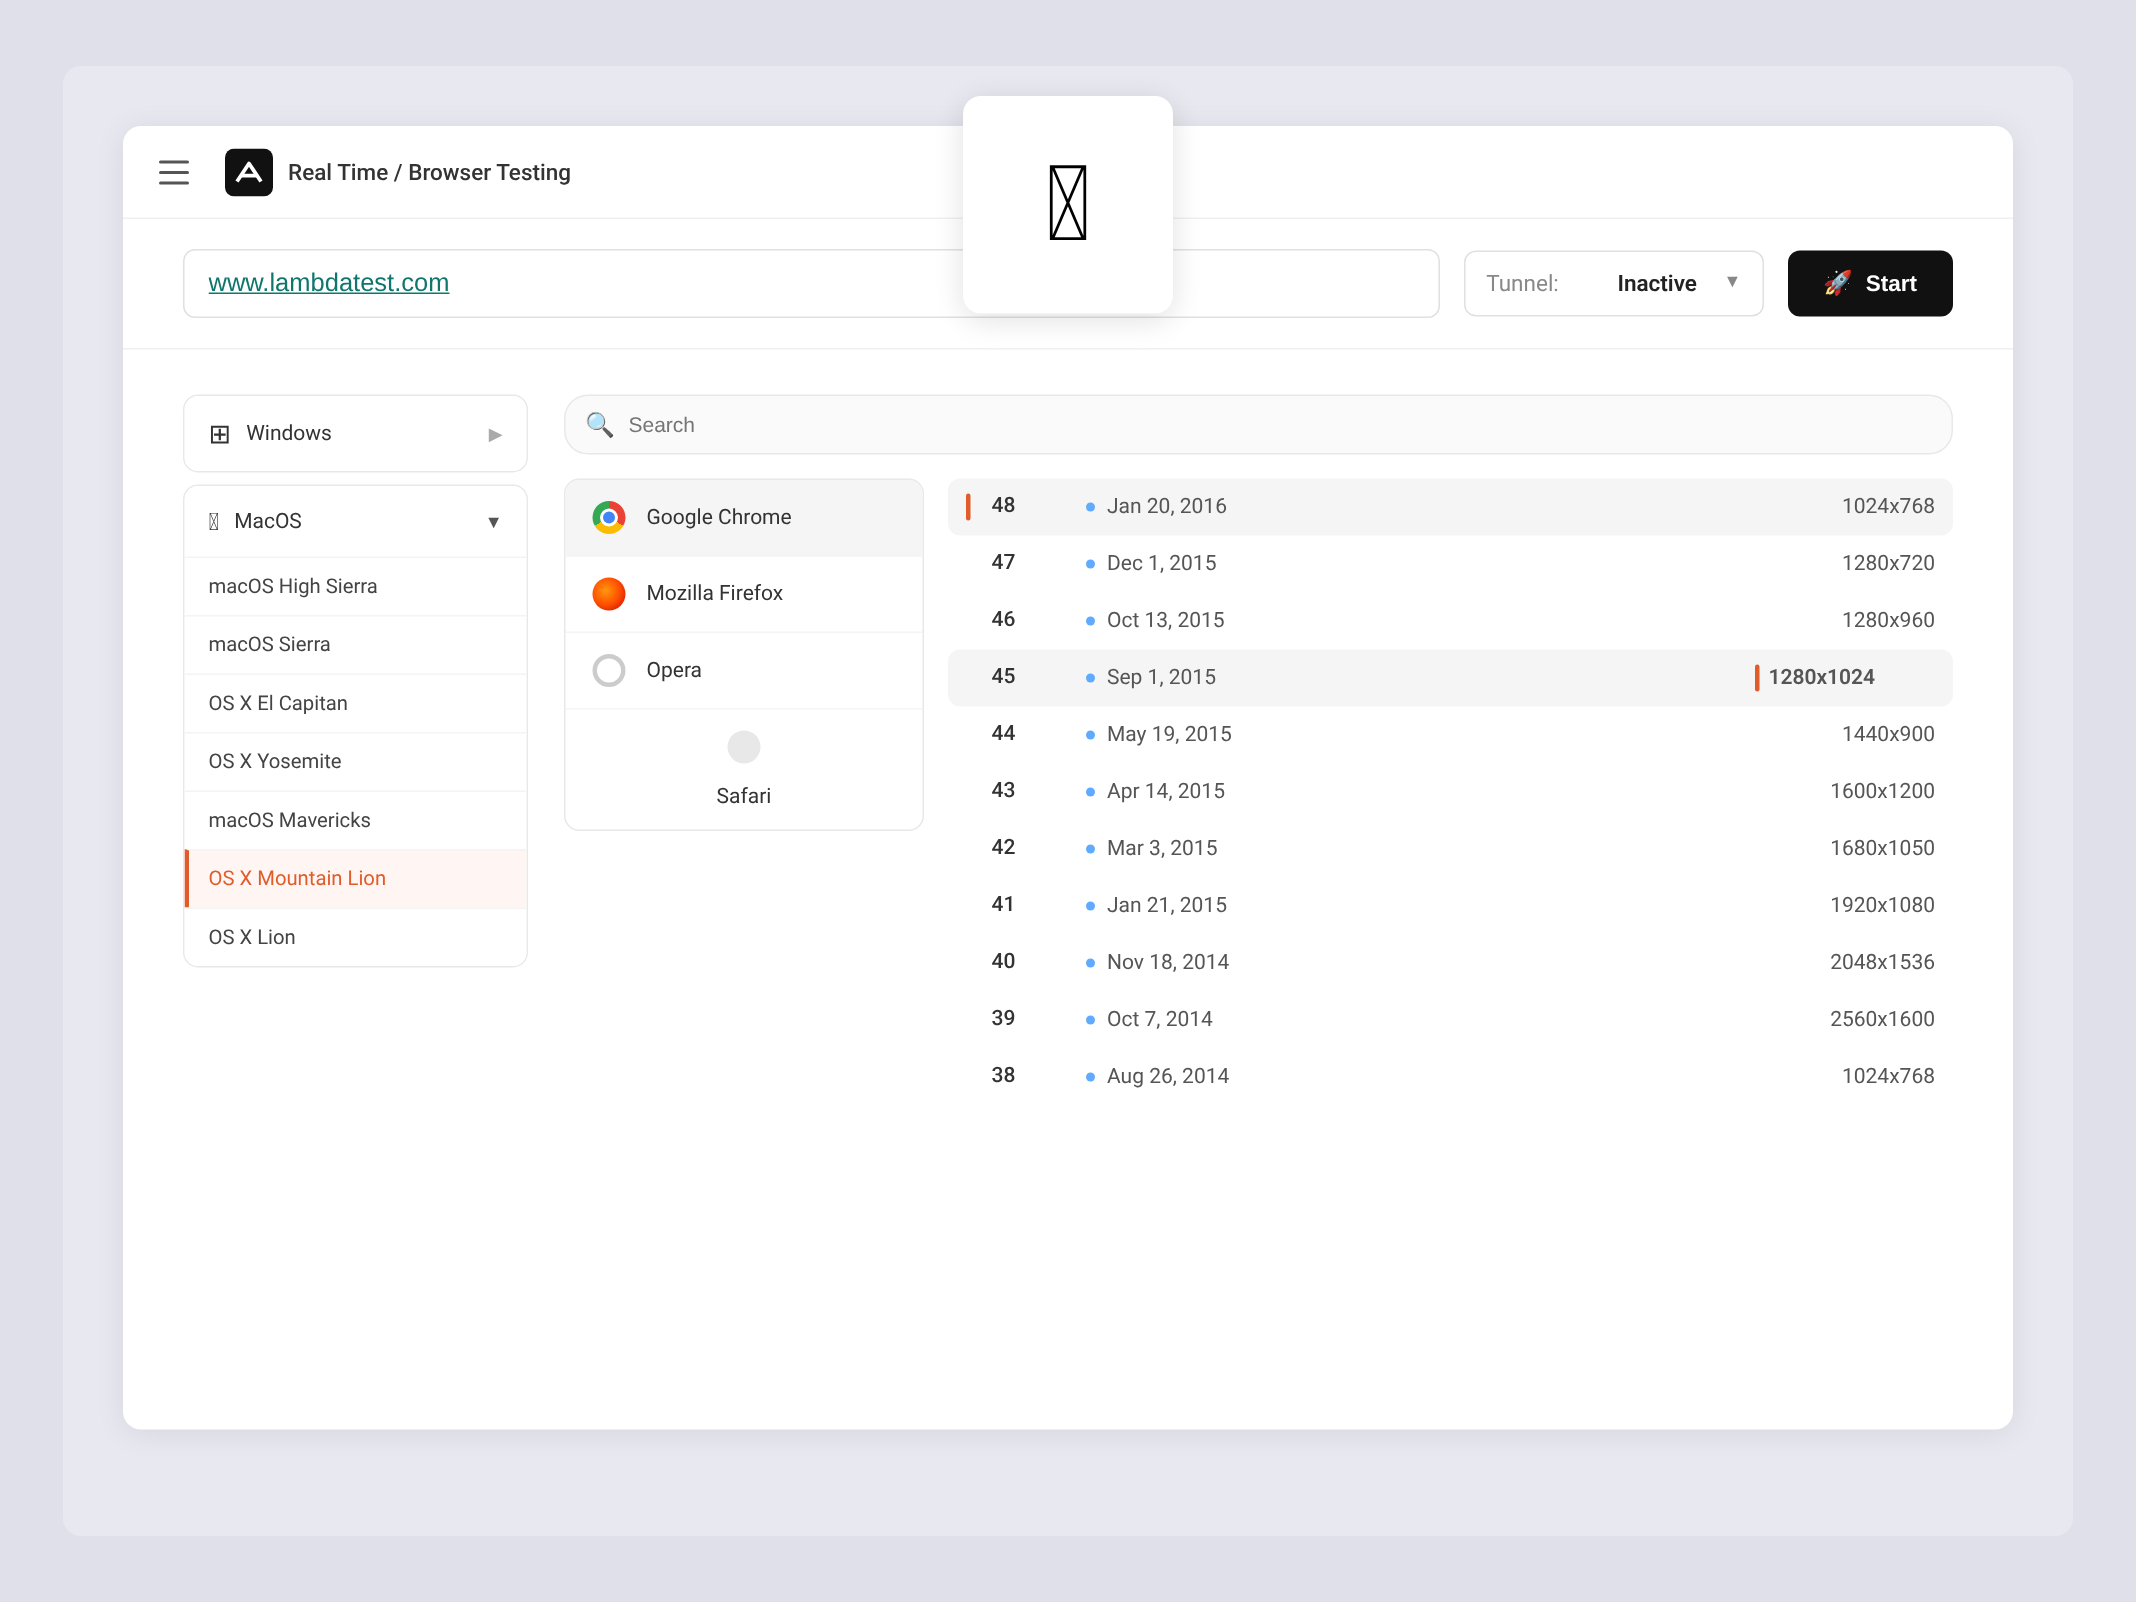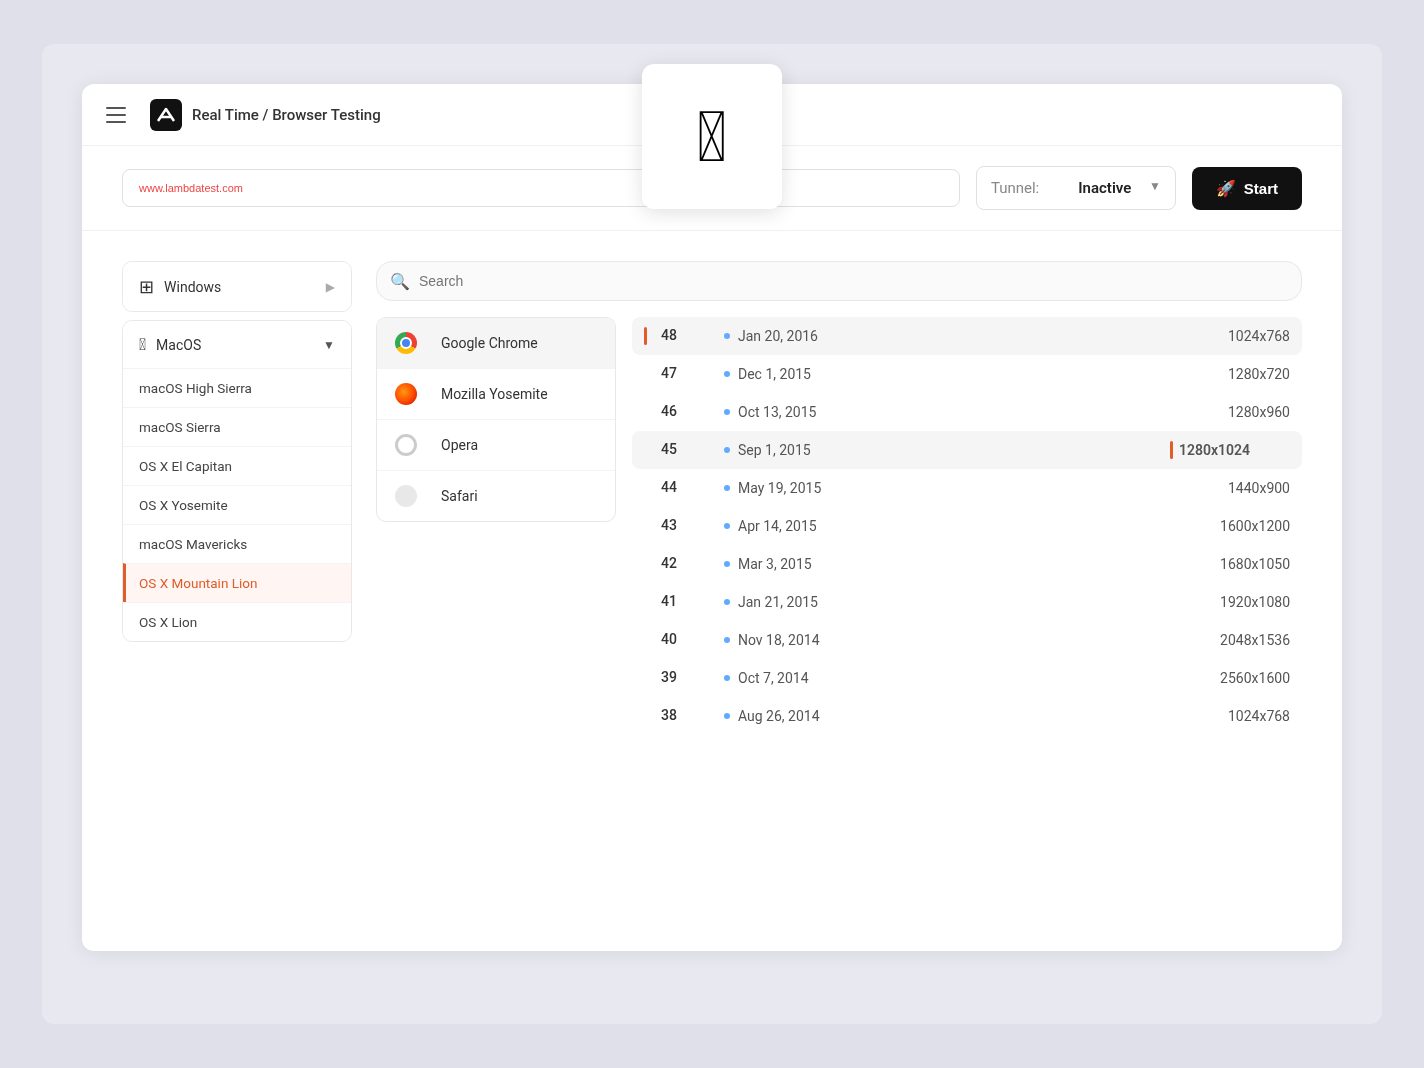--- a/index.html
+++ b/index.html
@@ -93,24 +93,25 @@
       align-items: center;
       padding: 20px 40px;
       gap: 16px;
       border-bottom: 1px solid #f0f0f0;
     }
     .url-input {
       flex: 1;
       border: 1.5px solid #e0e0e0;
       border-radius: 8px;
       padding: 12px 16px;
-      font-size: 11px;
-      color: #ef4444;
+      font-size: 17px;
+      color: #0f766e;
       outline: none;
       background: #fff;
+      text-decoration: underline;
     }
     .tunnel-select {
       display: flex;
       border: 1.5px solid #e0e0e0;
       border-radius: 8px;
       padding: 12px 14px;
       font-size: 15px;
       color: #333;
       background: #fff;
       cursor: pointer;
@@ -248,24 +249,24 @@
       margin-bottom: 16px;
       background: #fff;
     }
     .browser-item {
       display: flex;
       align-items: center;
       padding: 14px 18px;
       cursor: pointer;
       font-size: 14px;
       color: #333;
-      gap: 24px;
+      gap: 14px;
       border-bottom: 1px solid #f4f4f4;
     }
-    .browser-item:last-child { border-bottom: none; }
+    .browser-item:last-child { border-bottom: none; flex-direction: column; }
     .browser-item.selected { background: #f5f5f5; }
 
     
     .chrome-icon {
       width: 22px; height: 22px;
       border-radius: 50%;
       background: conic-gradient(#EA4335 0deg 120deg, #FBBC05 120deg 240deg, #34A853 240deg 360deg);
       position: relative;
       display: inline-block;
       flex-shrink: 0;
@@ -440,21 +441,21 @@
 
         <div style="display:flex; gap:16px;">
 
           <div class="browser-list" style="width:240px; flex-shrink:0; align-self:flex-start;">
             <div class="browser-item selected">
               <span class="chrome-icon"></span>
               <span>Google Chrome</span>
             </div>
             <div class="browser-item">
               <span class="firefox-icon"></span>
-              <span>Mozilla Yosemite</span>
+              <span>Mozilla Firefox</span>
             </div>
             <div class="browser-item">
               <span class="opera-icon"></span>
               <span>Opera</span>
             </div>
             <div class="browser-item">
               <span class="safari-icon"></span>
               <span>Safari</span>
             </div>
           </div>

